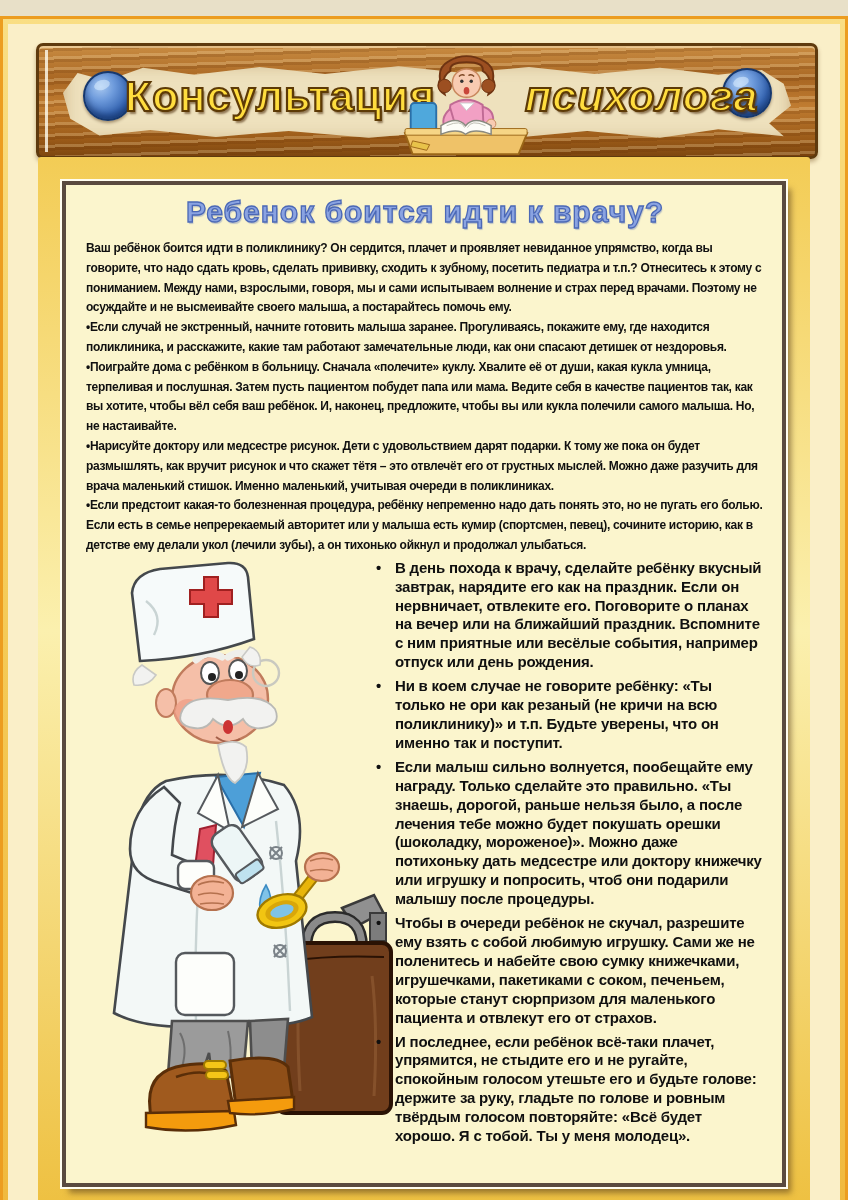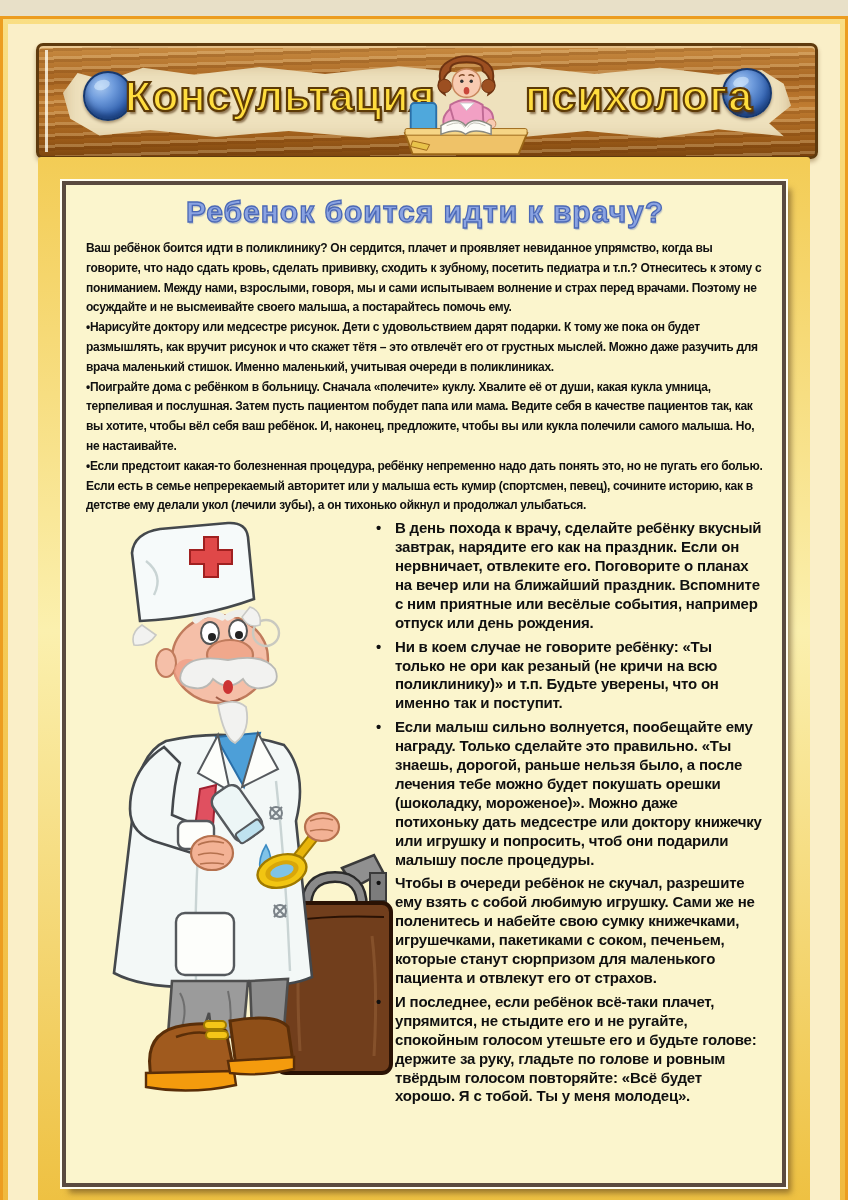--- a/index.html
+++ b/index.html
@@ -24,21 +24,21 @@
         background:radial-gradient(circle at 34% 30%,#A8C8F0 0%,#6E9BDC 30%,#3565B2 65%,#1F4C96 100%);
         border:2px solid #16386E;box-shadow:inset 0 -4px 6px rgba(0,20,60,.45),0 2px 3px rgba(60,30,0,.4);}
   .tack::after{content:"";position:absolute;left:9px;top:7px;width:16px;height:10px;border-radius:50%;
         background:rgba(220,238,255,.55);transform:rotate(-18deg);}
   .tack-left{left:44px;top:25px;}
   .tack-right{left:683px;top:22px;}
   .plank-title{position:absolute;top:26px;font-size:43px;font-weight:bold;letter-spacing:1px;
         color:#FFDD3E;-webkit-text-stroke:2.2px #5D3A06;
         text-shadow:2px 3px 2px rgba(70,35,0,.55);}
   .plank-title-left{left:86px;}
-  .plank-title-right{left:486px;}
+  .plank-title-right{left:486px;font-style:italic;}
   .woman{position:absolute;left:364px;top:4px;width:128px;height:106px;}
 
   
   .frame-gold{position:absolute;left:38px;top:141px;width:772px;height:1054px;box-sizing:border-box;
         padding:24px;background:linear-gradient(180deg,#F3CC55 0%,#FBF0AE 45%,#EEC040 100%);
         border-radius:3px;}
   .frame{position:relative;width:100%;height:100%;box-sizing:border-box;background:#FBF5CD;
         border:4px solid #5A4A3F;outline:2px solid #FFFDF0;
         box-shadow:6px 7px 6px -1px rgba(80,55,25,.55);
         padding:6px 18px 0 20px;overflow:hidden;}
@@ -92,22 +92,23 @@
       <path d="M10 96 l18 4 l-3 6 l-17 -4 Z" fill="#E8C34A" stroke="#9A6617"></path>
     </svg>
   </header>
 
   <section class="frame-gold">
     <div class="frame">
       <h1 class="article-title">Ребенок боится идти к врачу?</h1>
 
       <div class="top-text">
         <p>Ваш ребёнок  боится идти в поликлинику? Он сердится, плачет и проявляет невиданное упрямство, когда вы говорите, что надо сдать кровь, сделать прививку, сходить к зубному, посетить педиатра и т.п.? Отнеситесь к этому с пониманием. Между нами, взрослыми, говоря, мы и сами испытываем волнение и страх перед врачами. Поэтому не осуждайте и не высмеивайте своего малыша, а постарайтесь помочь ему.</p>
+        <p>•Если случай не экстренный, начните готовить малыша заранее. Прогуливаясь, покажите ему, где находится поликлиника, и расскажите, какие там работают замечательные люди, как они спасают детишек от нездоровья.</p>
+        <p>•Поиграйте дома с ребёнком в больницу. Сначала «полечите» куклу. Хвалите её от души, какая кукла умница, терпеливая и послушная. Затем пусть пациентом побудет папа или мама. Ведите себя в качестве пациентов так, как вы хотите, чтобы вёл себя ваш ребёнок. И, наконец, предложите, чтобы вы или кукла полечили самого малыша. Но, не настаивайте.</p>
         <p>•Нарисуйте доктору или медсестре рисунок. Дети с удовольствием дарят подарки. К тому же пока он будет размышлять, как  вручит рисунок и что скажет тётя – это отвлечёт его от грустных мыслей. Можно даже разучить для врача маленький стишок. Именно маленький, учитывая очереди в поликлиниках.</p>
-        <p>•Поиграйте дома с ребёнком в больницу. Сначала «полечите» куклу. Хвалите её от души, какая кукла умница, терпеливая и послушная. Затем пусть пациентом побудет папа или мама. Ведите себя в качестве пациентов так, как вы хотите, чтобы вёл себя ваш ребёнок. И, наконец, предложите, чтобы вы или кукла полечили самого малыша. Но, не настаивайте.</p>
         <p>•Если предстоит какая-то болезненная процедура, ребёнку непременно надо дать понять это, но не пугать его болью. Если есть в семье непререкаемый авторитет или у малыша есть кумир (спортсмен, певец), сочините историю, как в детстве ему делали укол (лечили зубы), а он тихонько ойкнул и продолжал улыбаться.</p>
       </div>
 
       <div class="bottom">
         <svg class="doctor" viewBox="0 0 318 572">
 
           <g>
             <path d="M262 347 l32 -13 l9 17 l-28 15 Z" fill="#909090" stroke="#3A3A3A" stroke-width="2.5"></path>
             <rect x="290" y="352" width="16" height="28" fill="#7C7C7C" stroke="#3A3A3A" stroke-width="2"></rect>
             <path d="M226 388 q0 -32 29 -32 q27 0 27 30" fill="none" stroke="#2A2A2A" stroke-width="12"></path>

